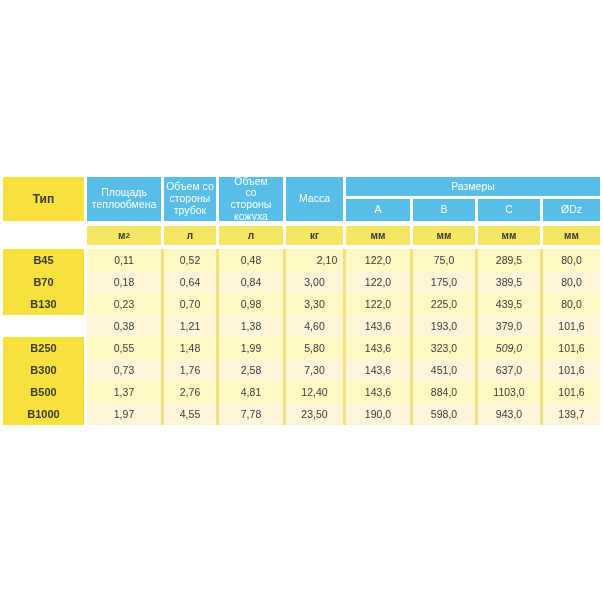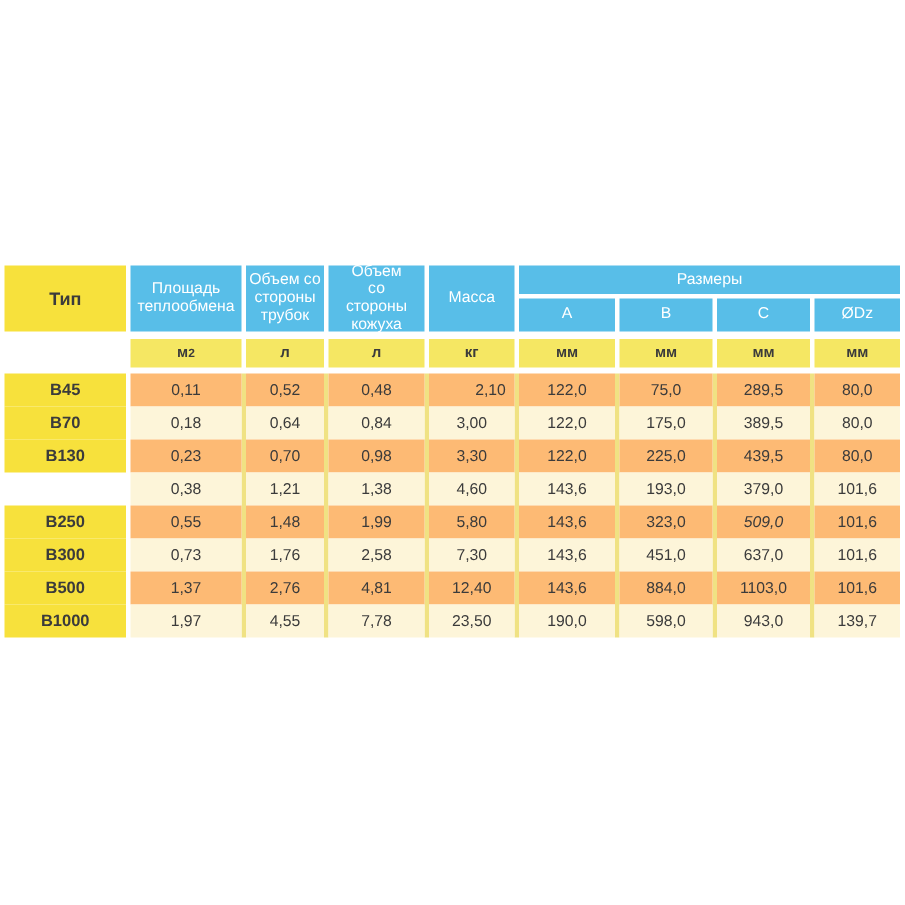--- a/index.html
+++ b/index.html
@@ -16,21 +16,21 @@
     background:#ffffff;
   }
   .cell{display:flex;align-items:center;justify-content:center;text-align:center;}
   .hdr-blue{background:#58bee8;color:#ffffff;font-size:10.5px;line-height:1.12;}
   .hdr-yellow{background:#f7e13c;color:#3b3b3b;font-weight:700;font-size:12px;}
   .units{background:#f5e763;color:#3b3b3b;font-weight:700;font-size:10px;}
   .units sup{font-size:8px;line-height:0;}
   .divider{background:#f0e283;}
   .type-cell{background:#f7e13c;color:#3b3b3b;font-weight:700;font-size:11px;}
   .num-cell{color:#3b3b3b;font-size:10.5px;}
-  .row-even{background:#fdba74;}
+  .row-even{background:#fef9c3;}
   .row-odd{background:#fdf5d9;}
   
   .c-tip{grid-column:1;grid-row:1/4;text-align:center;}
   .c-area{grid-column:3;grid-row:1/4;padding:0 4px;}
   .c-tube{grid-column:5;grid-row:1/4;padding:0 2px;}
   .c-shell{grid-column:7;grid-row:1/4;padding:0 12px;}
   .c-mass{grid-column:9;grid-row:1/4;}
   .c-dims{grid-column:11/18;grid-row:1;}
   .c-dimA{grid-column:11;grid-row:3;}
   .c-dimB{grid-column:13;grid-row:3;}

